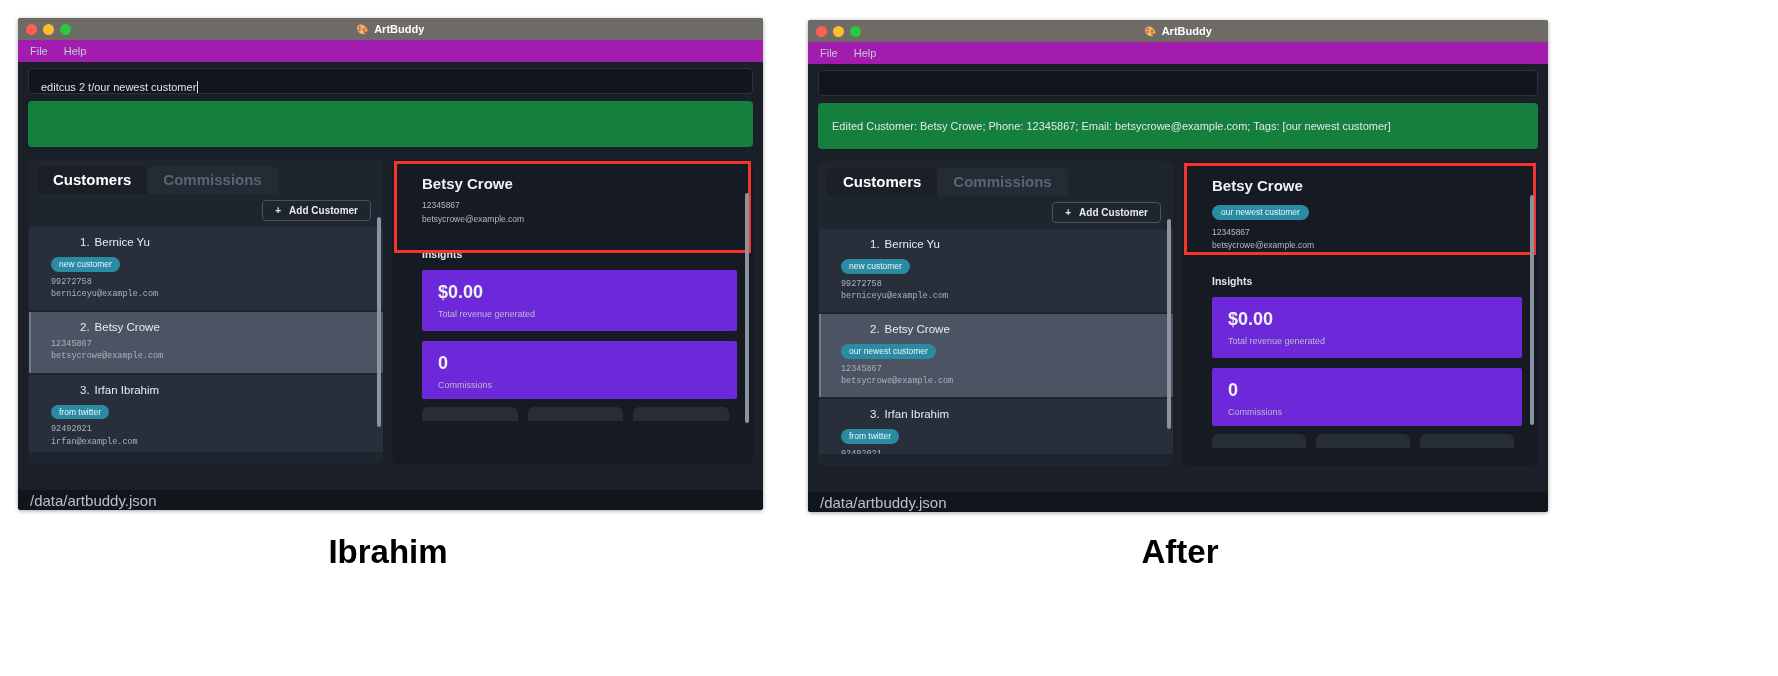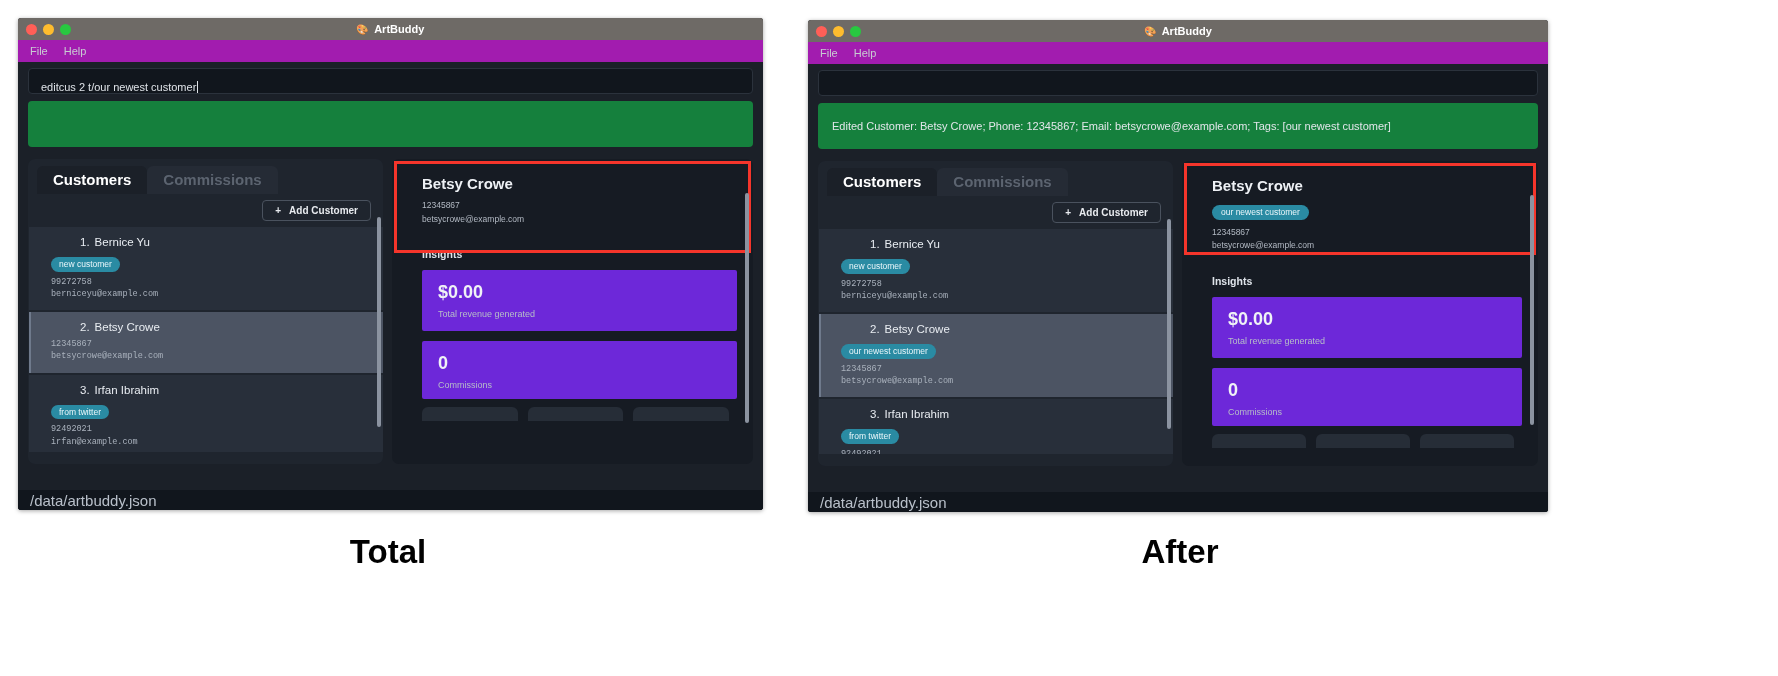--- a/index.html
+++ b/index.html
@@ -536,16 +536,16 @@
         </div>
 
       </div>
     </div>
 
     <div class="footer">
       <span>/data/artbuddy.json</span>
     </div>
   </div>
 
-  <div class="caption cap-before">Total</div>
+  <div class="caption cap-before">Ibrahim</div>
   <div class="caption cap-after">After</div>
 
 </div>
 
 </body></html>

